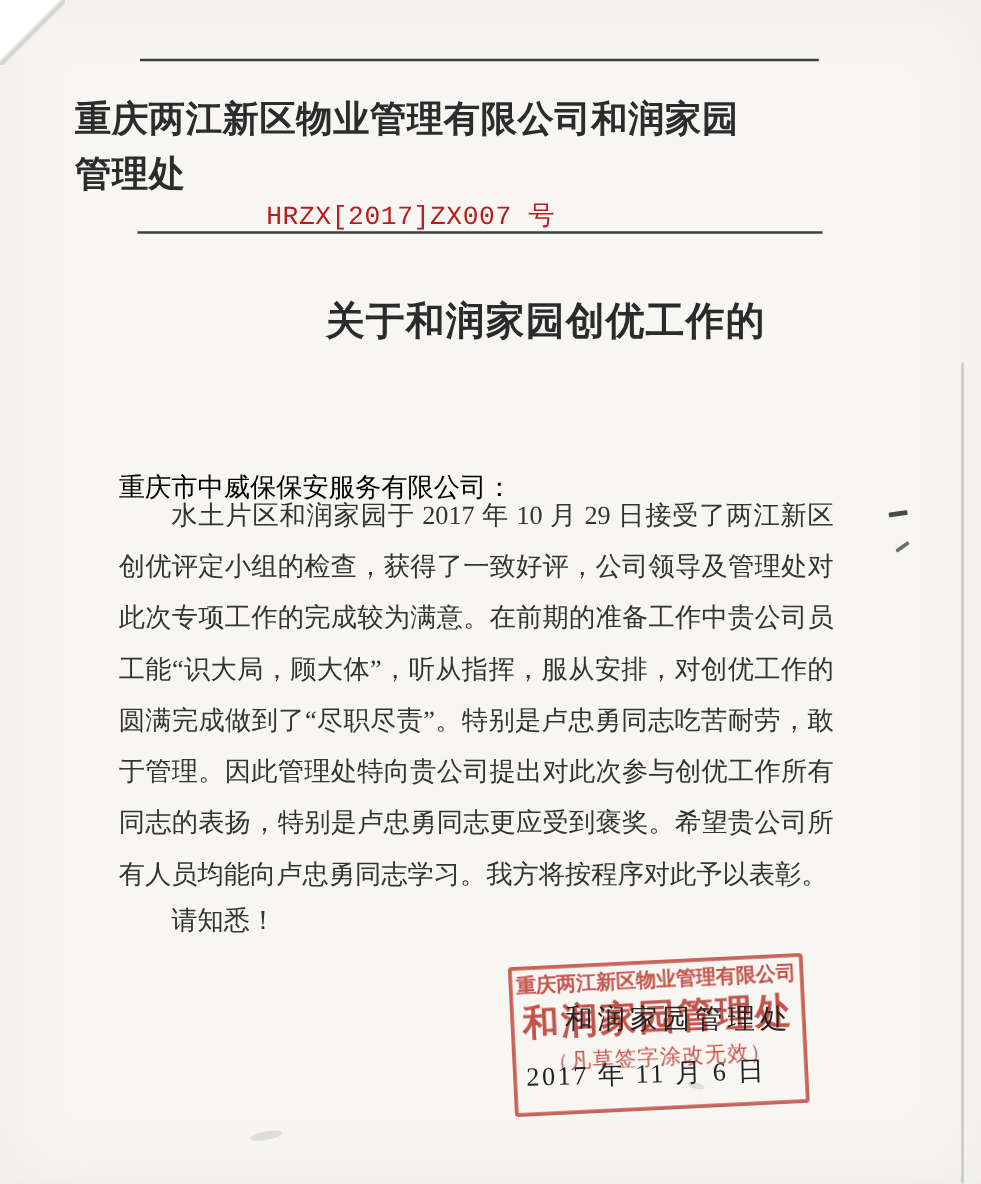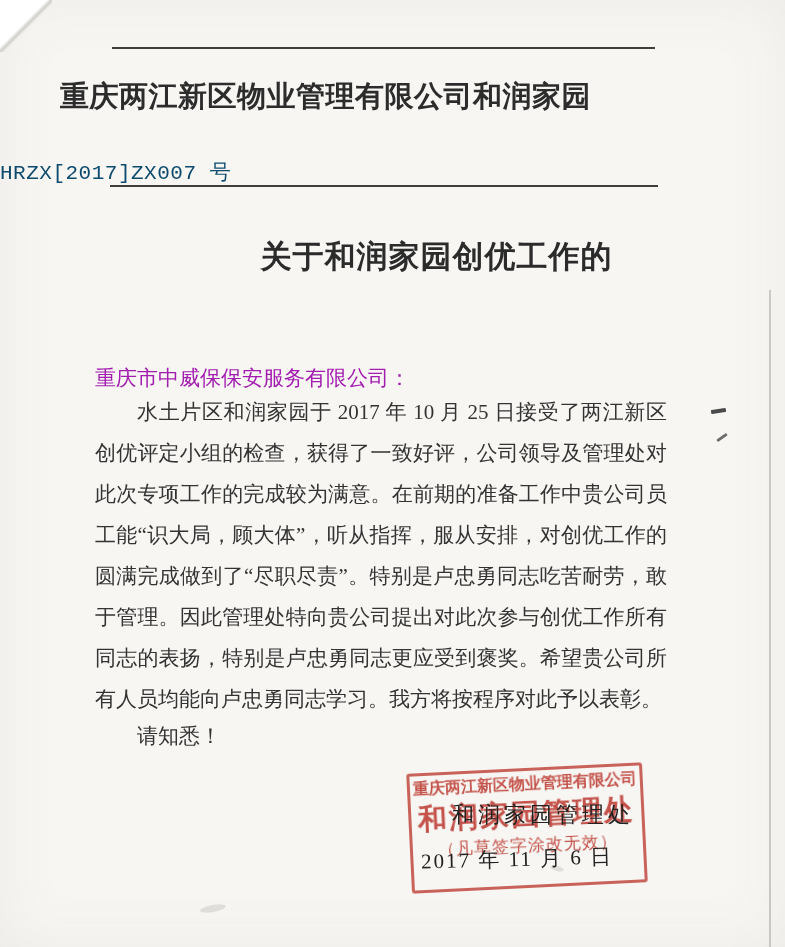--- a/index.html
+++ b/index.html
@@ -38,36 +38,36 @@
   .rule-mid { left: 110px; top: 185px; width: 548px; }
 
   
   .org-name {
     position: absolute; left: 60px; top: 74px; width: 665px;
     font-weight: 700; font-size: 29px; line-height: 44px;
     color: #2c2c2c; letter-spacing: 0.5px;
   }
   .doc-number {
     position: absolute; left: 0; top: 158px; width: 657px;
-    text-align: left; font-size: 21px; color: #0c4a6e;
+    text-align: center; font-size: 21px; color: #b91c1c;
     font-family: "Liberation Mono", "DejaVu Sans Mono", monospace;
     letter-spacing: 0.5px;
   }
 
   
   .doc-title {
     position: absolute; left: 0; top: 233px; width: 785px;
     text-align: center; font-weight: 700; font-size: 31px; line-height: 48px;
     color: #2b2b2b; letter-spacing: 1px; margin-left: 44px;
   }
 
   
   .salutation {
-    position: absolute; left: 95px; top: 364px;
-    font-size: 21px; color: #a21caf;
+    position: absolute; left: 95px; top: 376px;
+    font-size: 21px; color: #000000;
   }
   .paragraph {
     position: absolute; left: 95px; top: 392px; width: 572px;
     font-size: 21px; line-height: 41px; color: #333;
     text-align: justify; text-indent: 2em;
   }
   .closing {
     position: absolute; left: 137px; top: 722px;
     font-size: 21px; color: #333; text-align: center;
   }
@@ -105,33 +105,34 @@
   <div class="edge-line-right"></div>
   <div class="speck speck1"></div>
   <div class="speck speck2"></div>
   <div class="smudge smudge1"></div>
   <div class="smudge smudge2"></div>
 
   <div class="rule rule-top"></div>
 
   <div class="org-name">
     <div>重庆两江新区物业管理有限公司和润家园</div>
+    <div>管理处</div>
   </div>
 
   <div class="doc-number">HRZX[2017]ZX007 号</div>
 
   <div class="rule rule-mid"></div>
 
   <div class="doc-title">
     <div>关于和润家园创优工作的</div>
   </div>
 
   <div class="salutation">重庆市中威保保安服务有限公司：</div>
 
-  <div class="paragraph">水土片区和润家园于 2017 年 10 月 25 日接受了两江新区创优评定小组的检查，获得了一致好评，公司领导及管理处对此次专项工作的完成较为满意。在前期的准备工作中贵公司员工能“识大局，顾大体”，听从指挥，服从安排，对创优工作的圆满完成做到了“尽职尽责”。特别是卢忠勇同志吃苦耐劳，敢于管理。因此管理处特向贵公司提出对此次参与创优工作所有同志的表扬，特别是卢忠勇同志更应受到褒奖。希望贵公司所有人员均能向卢忠勇同志学习。我方将按程序对此予以表彰。</div>
+  <div class="paragraph">水土片区和润家园于 2017 年 10 月 29 日接受了两江新区创优评定小组的检查，获得了一致好评，公司领导及管理处对此次专项工作的完成较为满意。在前期的准备工作中贵公司员工能“识大局，顾大体”，听从指挥，服从安排，对创优工作的圆满完成做到了“尽职尽责”。特别是卢忠勇同志吃苦耐劳，敢于管理。因此管理处特向贵公司提出对此次参与创优工作所有同志的表扬，特别是卢忠勇同志更应受到褒奖。希望贵公司所有人员均能向卢忠勇同志学习。我方将按程序对此予以表彰。</div>
 
   <div class="closing">请知悉！</div>
 
   <div class="stamp">
     <div class="stamp-line1">重庆两江新区物业管理有限公司</div>
     <div class="stamp-line2">和润家园管理处</div>
     <div class="stamp-line3">（凡草签字涂改无效）</div>
   </div>
 
   <div class="sig-name">和润家园管理处</div>

